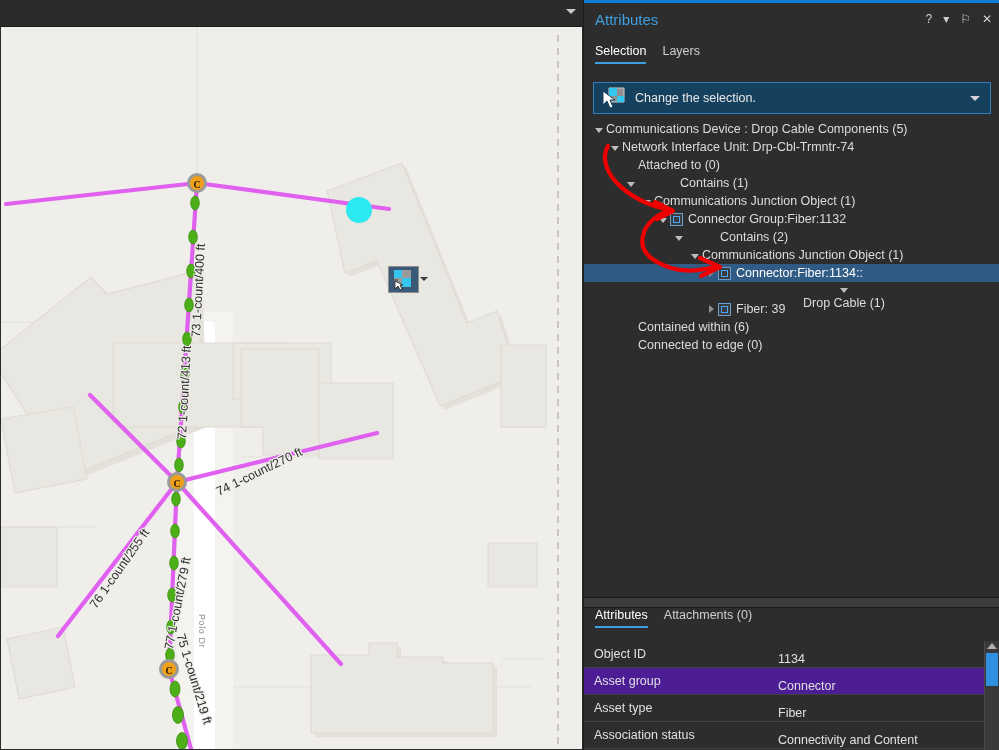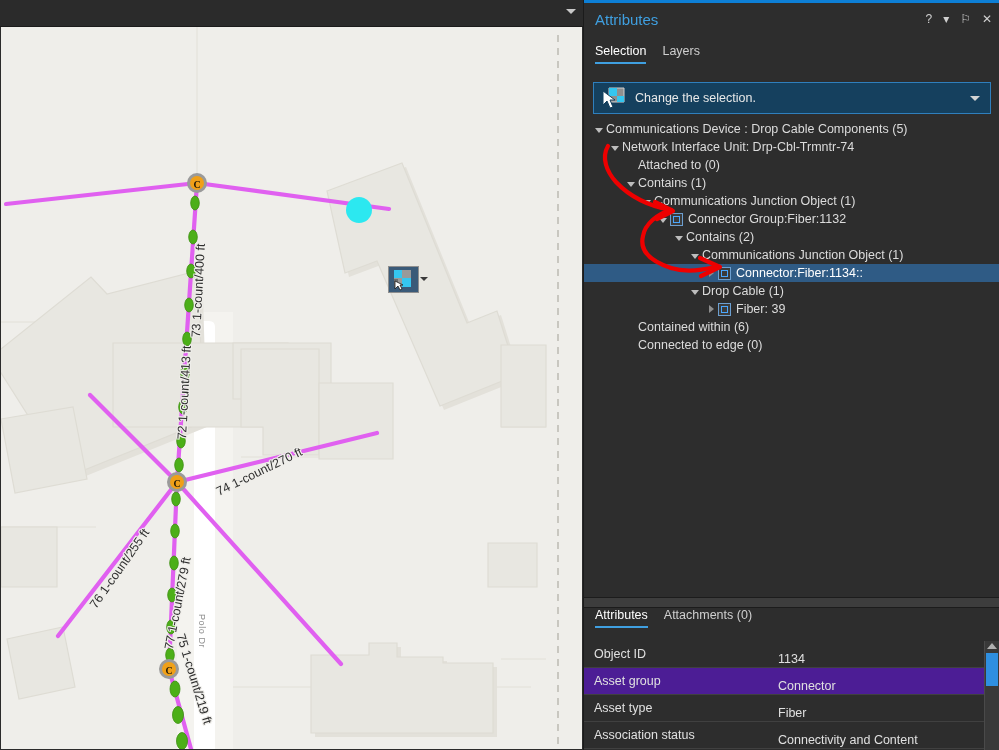--- a/index.html
+++ b/index.html
@@ -454,59 +454,59 @@
         <div class="tnode" style="padding-left: 24px;">
           <span class="twist">
             <span class="tri-down"></span>
           </span>
           <span>Network Interface Unit: Drp-Cbl-Trmntr-74</span>
         </div>
         <div class="tnode" style="padding-left: 40px;">
           <span class="twist"></span>
           <span>Attached to (0)</span>
         </div>
-        <div class="tnode" style="padding-left: 40px;">
+        <div class="tnode" style="padding-left: 40px; gap: 42px;">
           <span class="twist">
             <span class="tri-down"></span>
           </span>
           <span>Contains (1)</span>
         </div>
         <div class="tnode" style="padding-left: 56px;">
           <span class="twist">
             <span class="tri-down"></span>
           </span>
           <span>Communications Junction Object (1)</span>
         </div>
         <div class="tnode" style="padding-left: 72px;">
           <span class="twist">
             <span class="tri-down"></span>
           </span>
           <span class="titem-icon"></span>
           <span>Connector Group:Fiber:1132</span>
         </div>
-        <div class="tnode" style="padding-left: 88px;">
+        <div class="tnode" style="padding-left: 88px; gap: 34px;">
           <span class="twist">
             <span class="tri-down"></span>
           </span>
           <span>Contains (2)</span>
         </div>
         <div class="tnode" style="padding-left: 104px;">
           <span class="twist">
             <span class="tri-down"></span>
           </span>
           <span>Communications Junction Object (1)</span>
         </div>
         <div class="tnode sel" style="padding-left: 120px; text-align: center;">
           <span class="twist">
             <span class="tri-right"></span>
           </span>
           <span class="titem-icon"></span>
           <span>Connector:Fiber:1134::</span>
         </div>
-        <div class="tnode" style="padding-left: 104px;">
+        <div class="tnode" style="padding-left: 104px; flex-direction: column;">
           <span class="twist">
             <span class="tri-down"></span>
           </span>
           <span>Drop Cable (1)</span>
         </div>
         <div class="tnode" style="padding-left: 120px;">
           <span class="twist">
             <span class="tri-right"></span>
           </span>
           <span class="titem-icon"></span>

